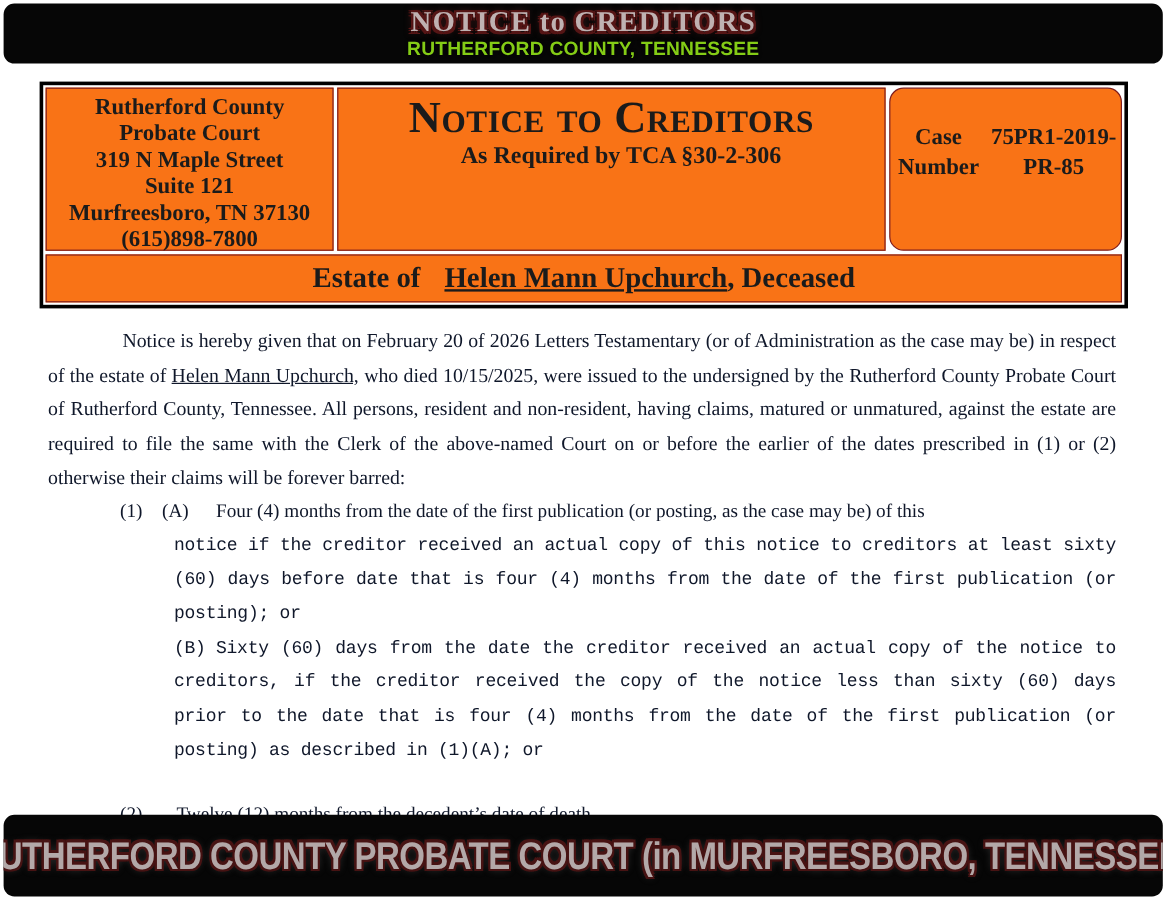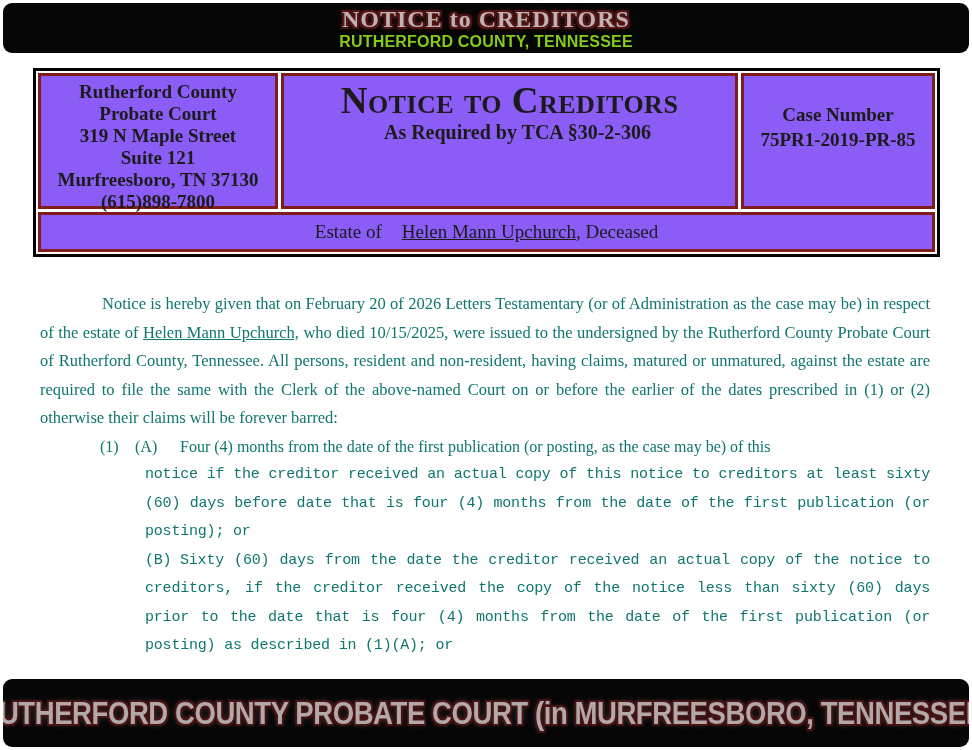--- a/index.html
+++ b/index.html
@@ -28,46 +28,46 @@
     font-size:16px;line-height:17px;letter-spacing:.2px;color:#84cc16;
     text-shadow:0 0 3px rgba(0,0,0,.9);
   }
 
   
   .header-table{
     position:absolute;left:33px;top:68px;width:897px;
     border:3px solid #000;padding:2px;background:#fff;
     display:grid;grid-template-columns:240px 1fr 194px;grid-template-rows:136px 40px;gap:3px;
   }
-  .cell{border:3px solid #7f1d1d;background:#8b5cf6;box-sizing:border-box;}
+  .cell{border:1px solid #7f1d1d;background:#f97316;box-sizing:border-box;}
   .cell-court{
     grid-column:1;grid-row:1;text-align:center;
     font-weight:bold;font-size:19px;line-height:22px;padding-top:5px;
   }
   .cell-title{grid-column:2;grid-row:1;text-align:center;}
   .doc-title{
     margin-top:6px;font-weight:bold;font-variant:small-caps;
     font-size:37px;line-height:38px;letter-spacing:.5px;
   }
   .doc-title-note{font-weight:bold;font-size:20px;line-height:24px;padding-left:16px;}
   .cell-case{
-    grid-column:3;grid-row:1;display:flex;flex-direction:column;
+    grid-column:3;grid-row:1;display:flex;flex-direction:row;
     justify-content:center;align-items:center;padding-bottom:28px;
-    font-weight:bold;font-size:19px;line-height:25px;text-align:center;
+    font-weight:bold;font-size:19px;line-height:25px;text-align:center;border-radius:12px;
   }
   .cell-estate{
     grid-column:1 / -1;grid-row:2;display:flex;align-items:center;justify-content:center;
-    font-weight:normal;font-size:19px;
+    font-weight:bold;font-size:24px;
   }
   .estate-name{text-decoration:underline;margin-left:20px;}
 
   
   .doc-body{
-    position:absolute;left:40px;top:290px;width:890px;
-    font-size:16.5px;line-height:28.5px;color:#0f766e;
+    position:absolute;left:40px;top:270px;width:890px;
+    font-size:16.5px;line-height:28.5px;color:#0f172a;
   }
   .para{text-align:justify;text-indent:62px;}
   .u{text-decoration:underline;}
 
   .list-item1{margin-left:60px;font-size:16px;}
   .marker-1{display:inline-block;width:35px;}
   .marker-A{display:inline-block;width:45px;}
   .marker-B{display:inline-block;width:35px;}
   .marker-2{display:inline-block;width:47px;}
   .cont-a,.sub-b{margin-left:45px;text-align:justify;font-size:15px;letter-spacing:-.2px;font-family:Liberation Mono, monospace;}

